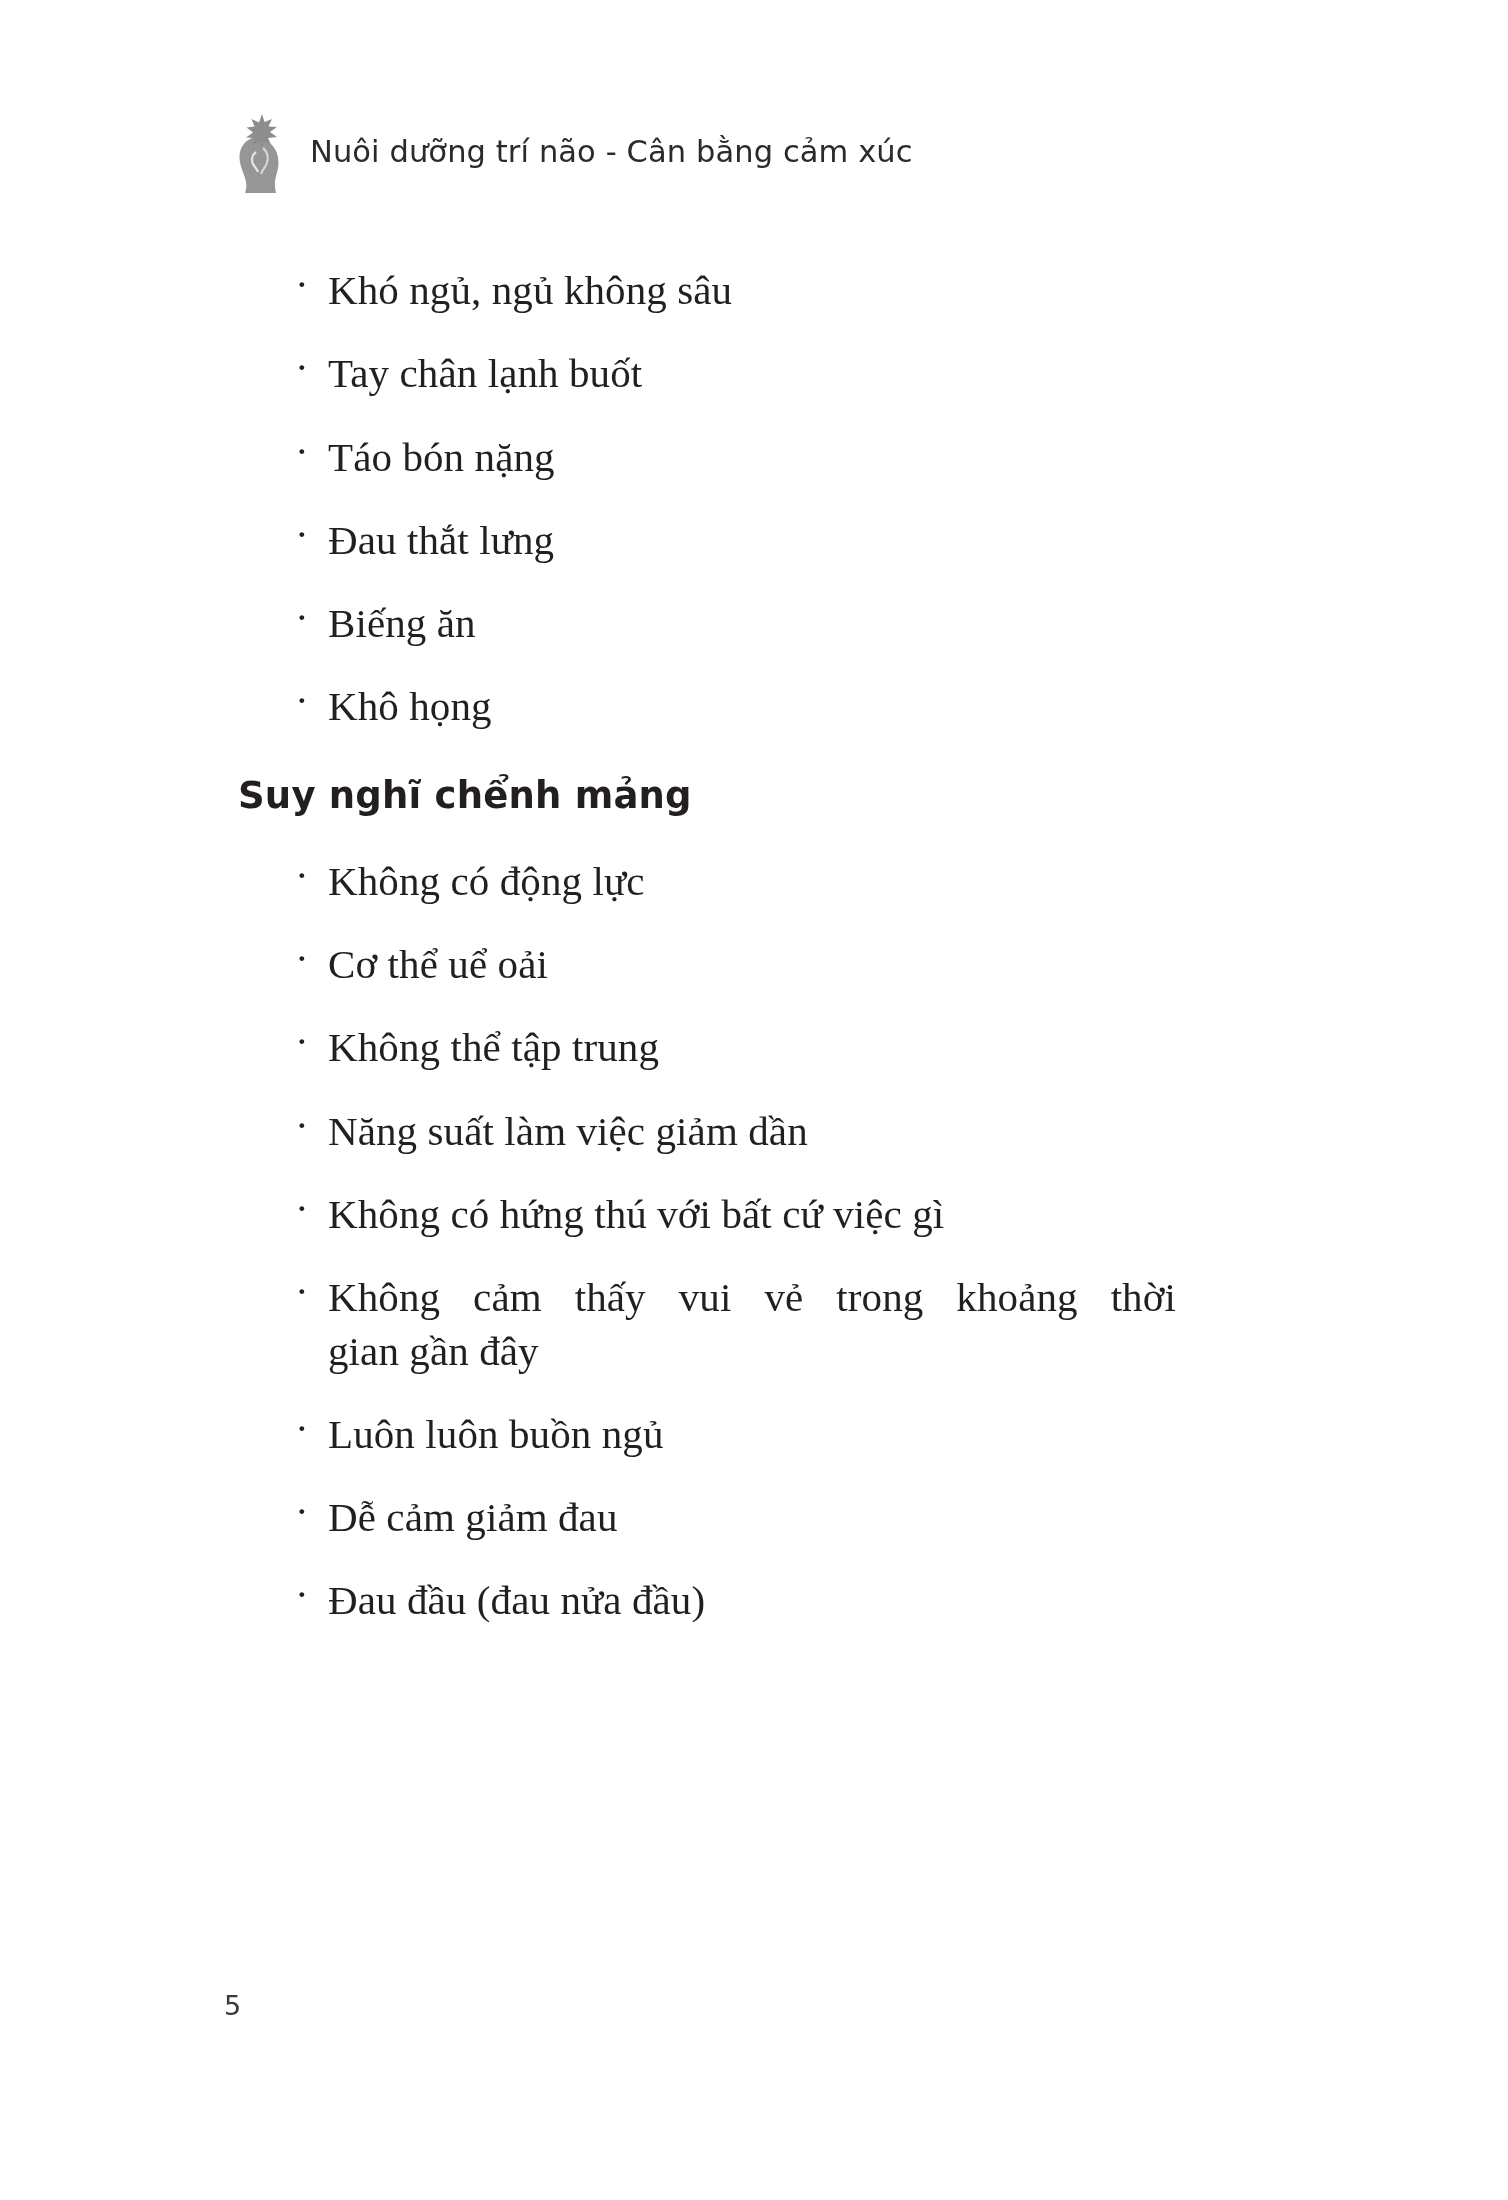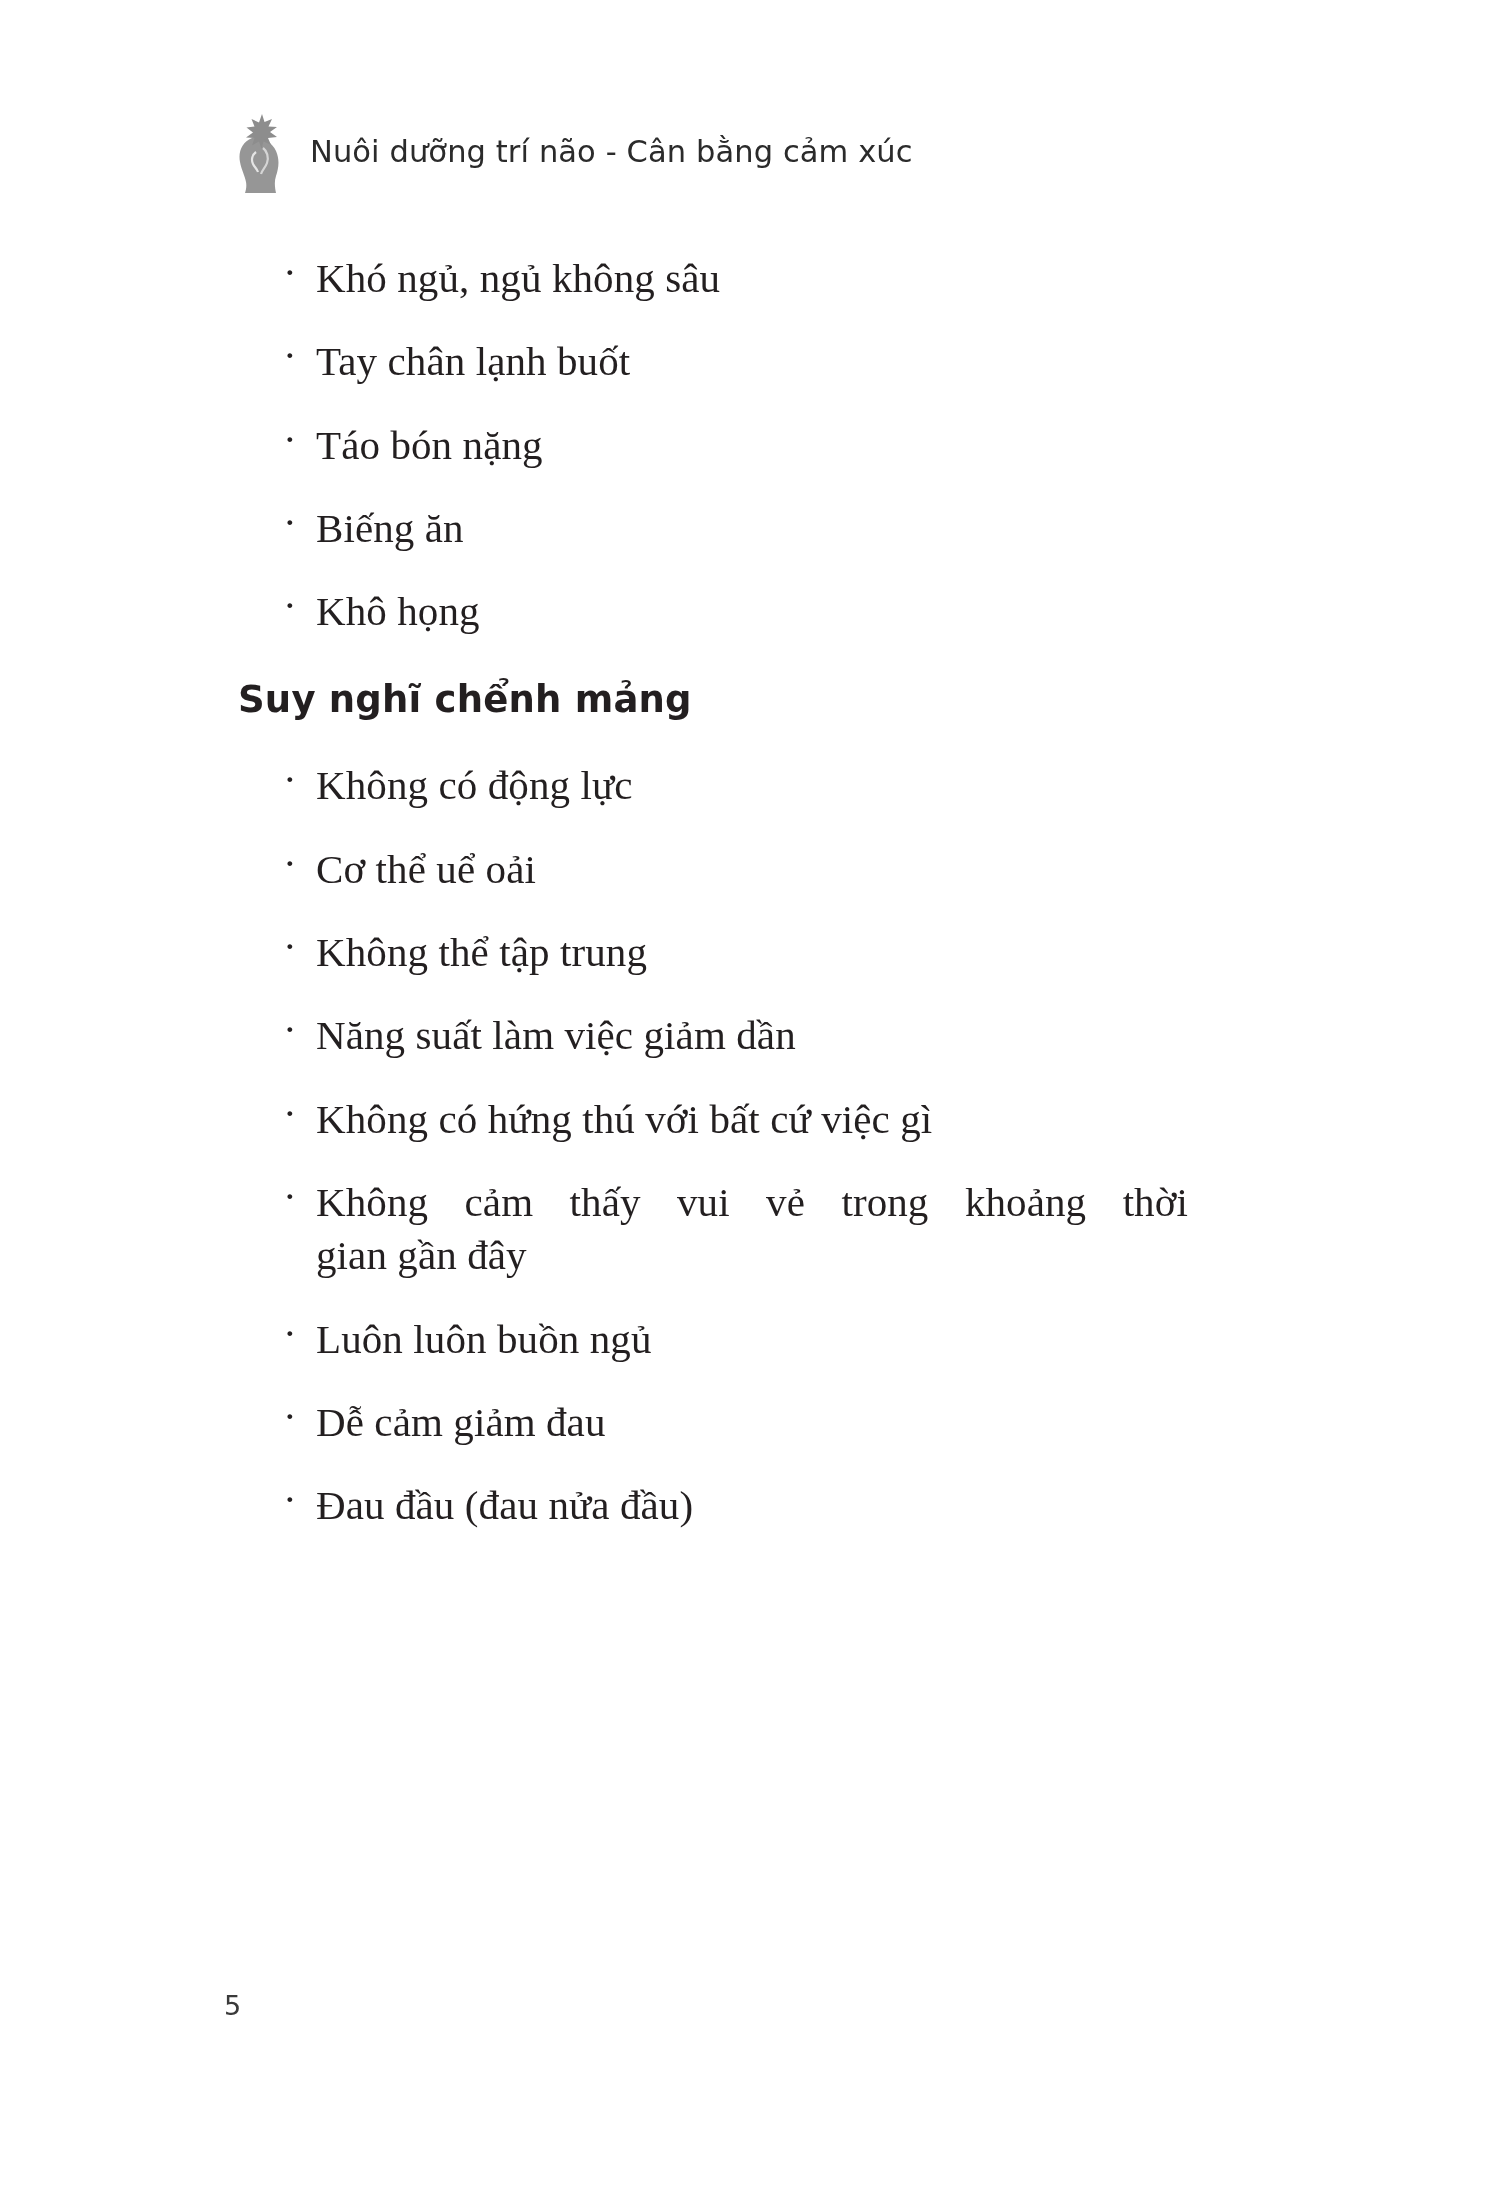--- a/index.html
+++ b/index.html
@@ -44,21 +44,21 @@
   
   .content {
     position: absolute;
     left: 232px;
     top: 248px;
     width: 1050px;
   }
 
   ul.bullets {
     list-style: none;
-    margin: 4px;
+    margin: 16px;
     padding: 0;
   }
   ul.bullets li {
     position: relative;
     padding-left: 80px;
     font-size: 41px;
     line-height: 1.30;
     margin-bottom: 30px;
     color: #231f20;
     letter-spacing: 0.1px;
@@ -122,20 +122,21 @@
     </svg>
     <div class="header-title">Nuôi dưỡng trí não - Cân bằng cảm xúc</div>
   </div>
 
   <div class="content">
 
     <ul class="bullets">
       <li>Khó ngủ, ngủ không sâu</li>
       <li>Tay chân lạnh buốt</li>
       <li>Táo bón nặng</li>
+      <li>Đau thắt lưng</li>
       <li>Biếng ăn</li>
       <li>Khô họng</li>
     </ul>
 
     <h2 class="subhead">Suy nghĩ chểnh mảng</h2>
 
     <ul class="bullets">
       <li>Không có động lực</li>
       <li>Cơ thể uể oải</li>
       <li>Không thể tập trung</li>

